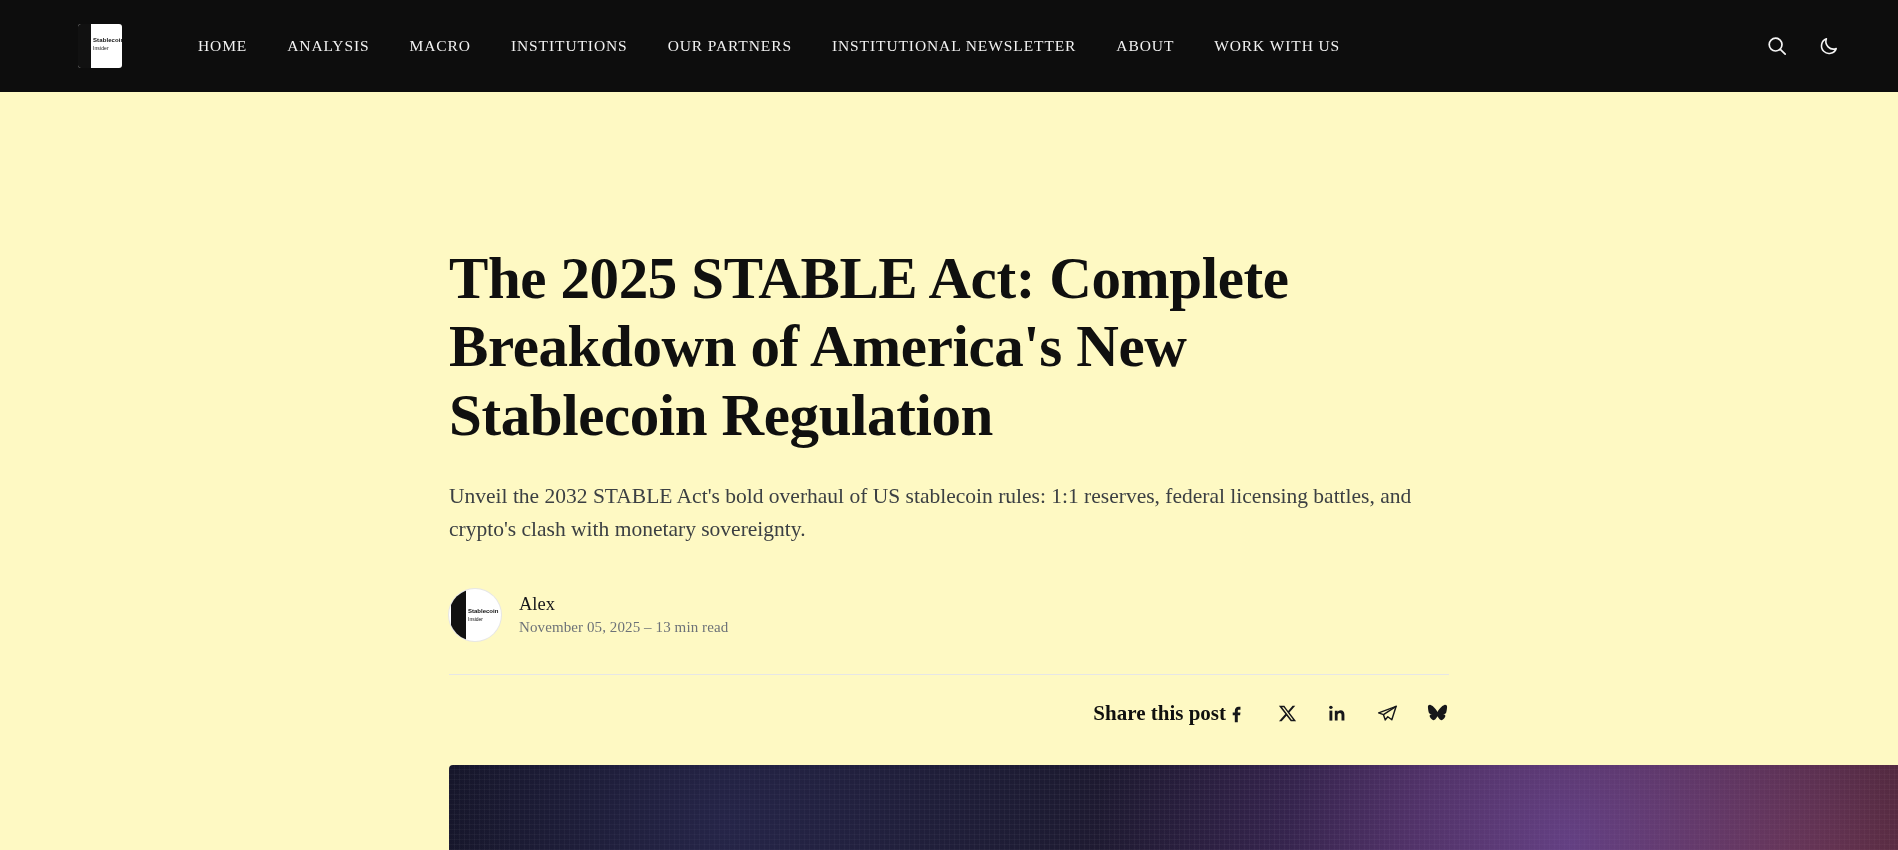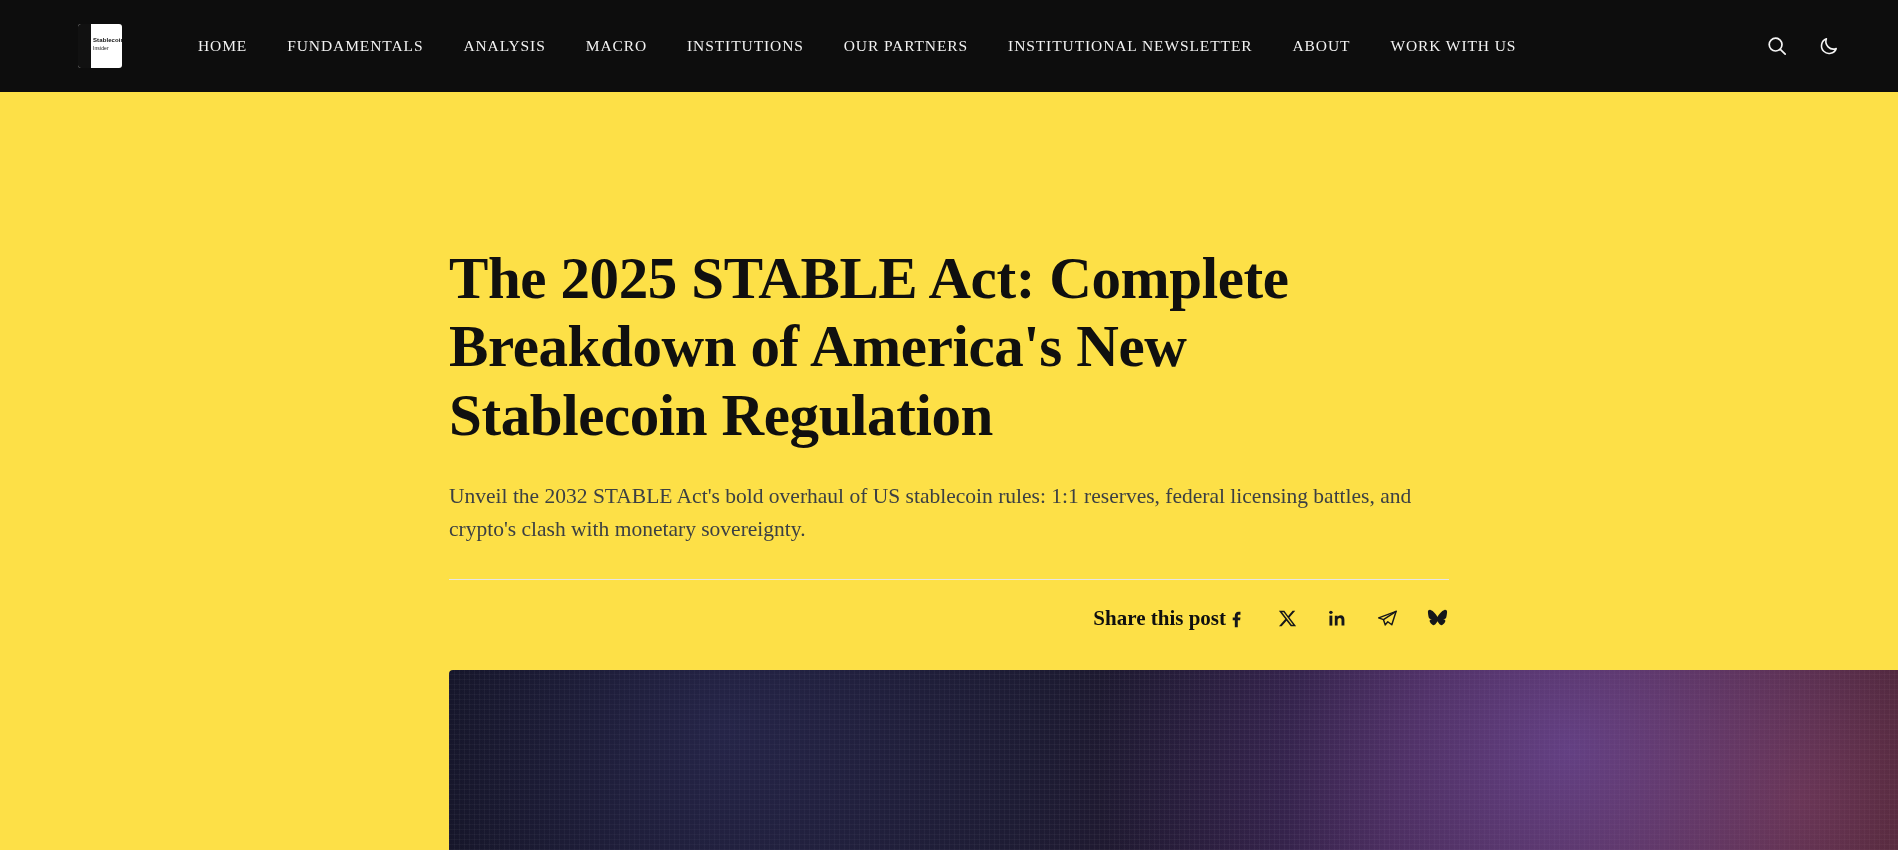--- a/index.html
+++ b/index.html
@@ -76,21 +76,21 @@
     padding-right: 20px;
   }
   .hicon { width: 22px; height: 22px; cursor: pointer; display: block; }
   .hicon svg { display: block; }
 
   
   .page {
     width: 100%;
     height: 758px;
     overflow: hidden;
-    background: #fde047;
+    background: #fef9c3;
   }
   .article {
     width: 1000px;
     margin: 0 auto;
     padding-top: 152px;
   }
   .post-title {
     font-family: "Liberation Serif", serif;
     font-weight: 700;
     font-size: 59px;
@@ -192,21 +192,20 @@
   <a class="logo-mark">
     <span class="blk"></span>
     <span class="txt">
       <span>Stablecoin</span>
       <small>Insider</small>
     </span>
   </a>
 
   <nav class="main-nav">
     <a class="nav-link">HOME</a>
-    <a class="nav-link">FUNDAMENTALS</a>
     <a class="nav-link">ANALYSIS</a>
     <a class="nav-link">MACRO</a>
     <a class="nav-link">INSTITUTIONS</a>
     <a class="nav-link">OUR PARTNERS</a>
     <a class="nav-link">INSTITUTIONAL NEWSLETTER</a>
     <a class="nav-link">ABOUT</a>
     <a class="nav-link">WORK WITH US</a>
   </nav>
 
   <div class="header-actions">
@@ -224,20 +223,33 @@
   </div>
 </header>
 
 <main class="page">
   <article class="article">
 
     <h1 class="post-title">The 2025 STABLE Act: Complete Breakdown of America's New Stablecoin Regulation</h1>
 
     <p class="post-excerpt">Unveil the 2032 STABLE Act's bold overhaul of US stablecoin rules: 1:1 reserves, federal licensing battles, and crypto's clash with monetary sovereignty.</p>
 
+    <div class="byline">
+      <span class="avatar">
+        <span class="blk"></span>
+        <span class="txt">
+          <span>Stablecoin</span>
+          <small>Insider</small>
+        </span>
+      </span>
+      <span class="byline-text">
+        <span class="author-name">Alex</span>
+        <span class="post-meta">November 05, 2025 – 13 min read</span>
+      </span>
+    </div>
 
     <div class="divider"></div>
 
     <div class="share-row">
       <span class="share-label">Share this post</span>
       <div class="share-icons">
 
         <span class="si">
           <svg width="23" height="23" viewBox="0 0 24 24" fill="#16171a">
             <path d="M15.1 8.2h-2.0c-.4 0-.8.4-.8 1v1.7h2.8l-.4 2.9h-2.4v7.4H9.2v-7.4H7.0v-2.9h2.2V9.3C9.2 7.0 10.6 5 13.1 5h2.0v3.2z"></path>

